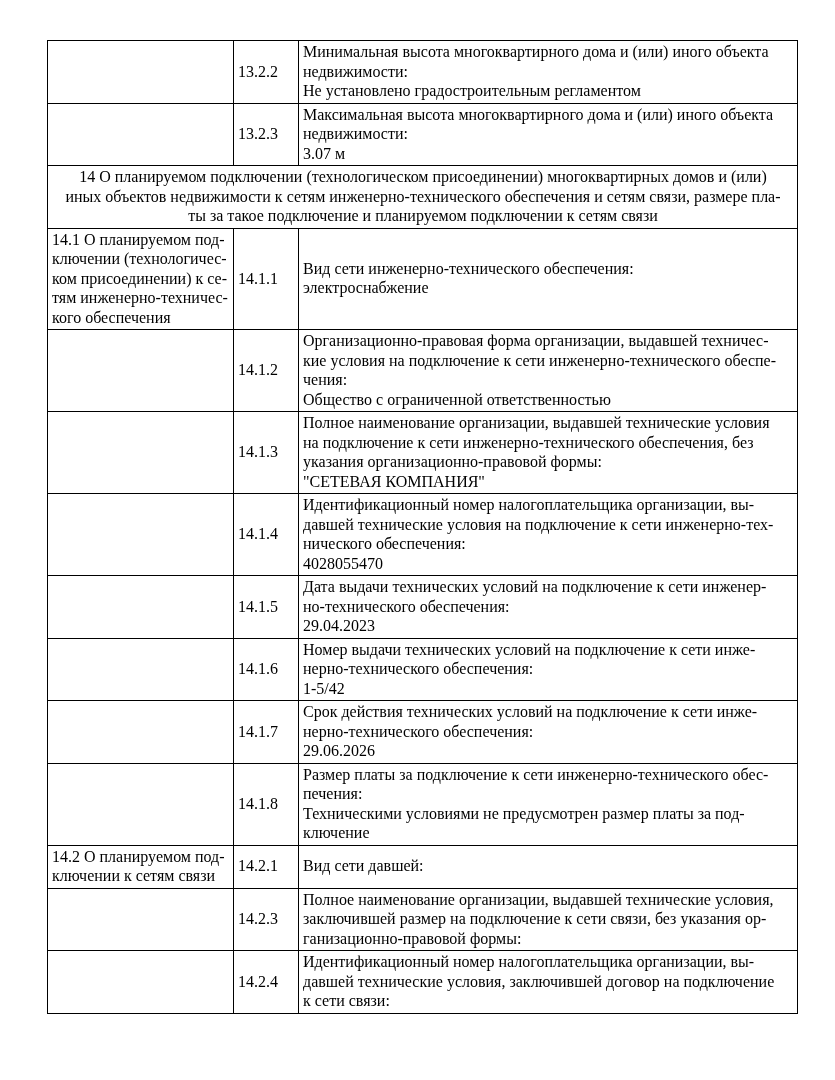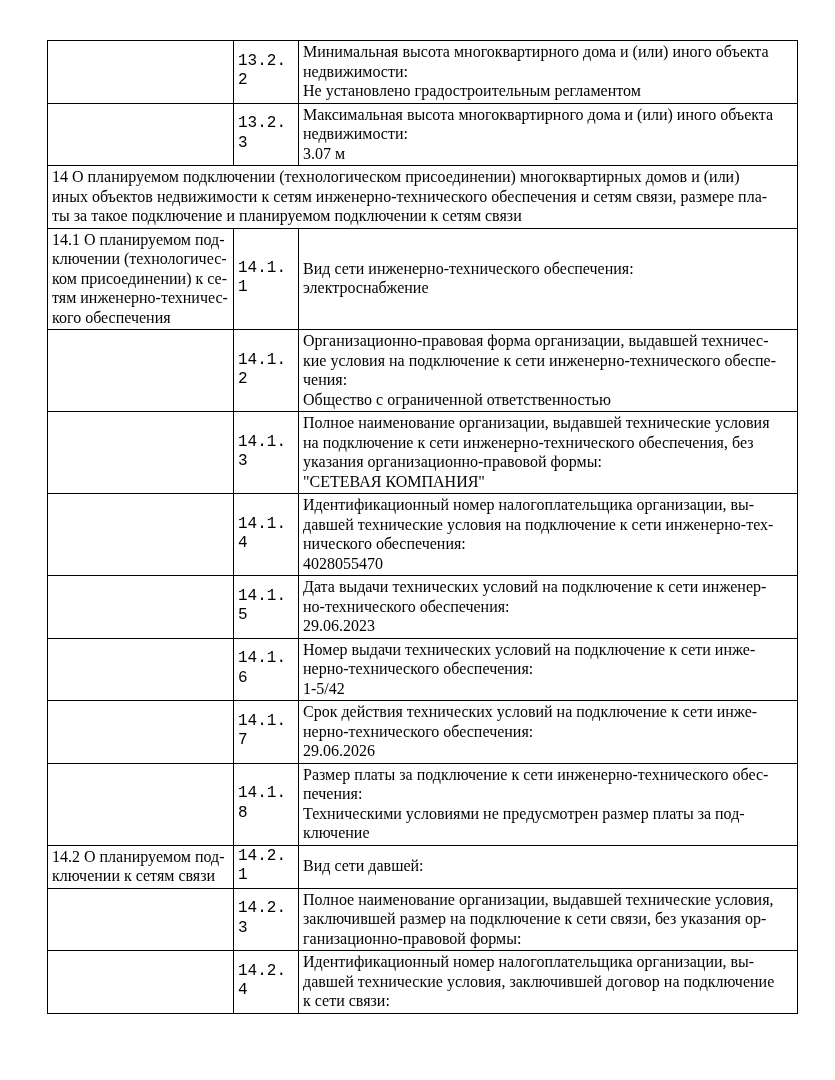--- a/index.html
+++ b/index.html
@@ -34,29 +34,29 @@
     word-wrap: break-word;
   }
   td.left-cell {
     vertical-align: top;
     white-space: pre-line;
     padding: 1px 1px 2px 3px;
   }
   td.num-cell {
     vertical-align: middle;
     padding-left: 4px;
-    font-family: Liberation Mono, monospace;
   }
   td.content-cell {
     padding: 1px 3px 2px 6px;
   }
   td.section-cell {
     white-space: pre-line;
     padding: 2px 4px 3px 5px;
     vertical-align: top;
+    text-align: center;
   }
   .row-label {
     white-space: pre-line;
   }
   .row-value {
     white-space: pre-line;
     font-weight: normal;
   }
 </style>
 </head>
@@ -134,21 +134,21 @@
 нического обеспечения:</div>
             <div class="row-value">4028055470</div>
           </td>
         </tr>
         <tr>
           <td class="left-cell"></td>
           <td class="num-cell">14.1.5</td>
           <td class="content-cell">
             <div class="row-label">Дата выдачи технических условий на подключение к сети инженер-
 но-технического обеспечения:</div>
-            <div class="row-value">29.06.2023</div>
+            <div class="row-value">29.04.2023</div>
           </td>
         </tr>
         <tr>
           <td class="left-cell"></td>
           <td class="num-cell">14.1.6</td>
           <td class="content-cell">
             <div class="row-label">Номер выдачи технических условий на подключение к сети инже-
 нерно-технического обеспечения:</div>
             <div class="row-value">1-5/42</div>
           </td>

